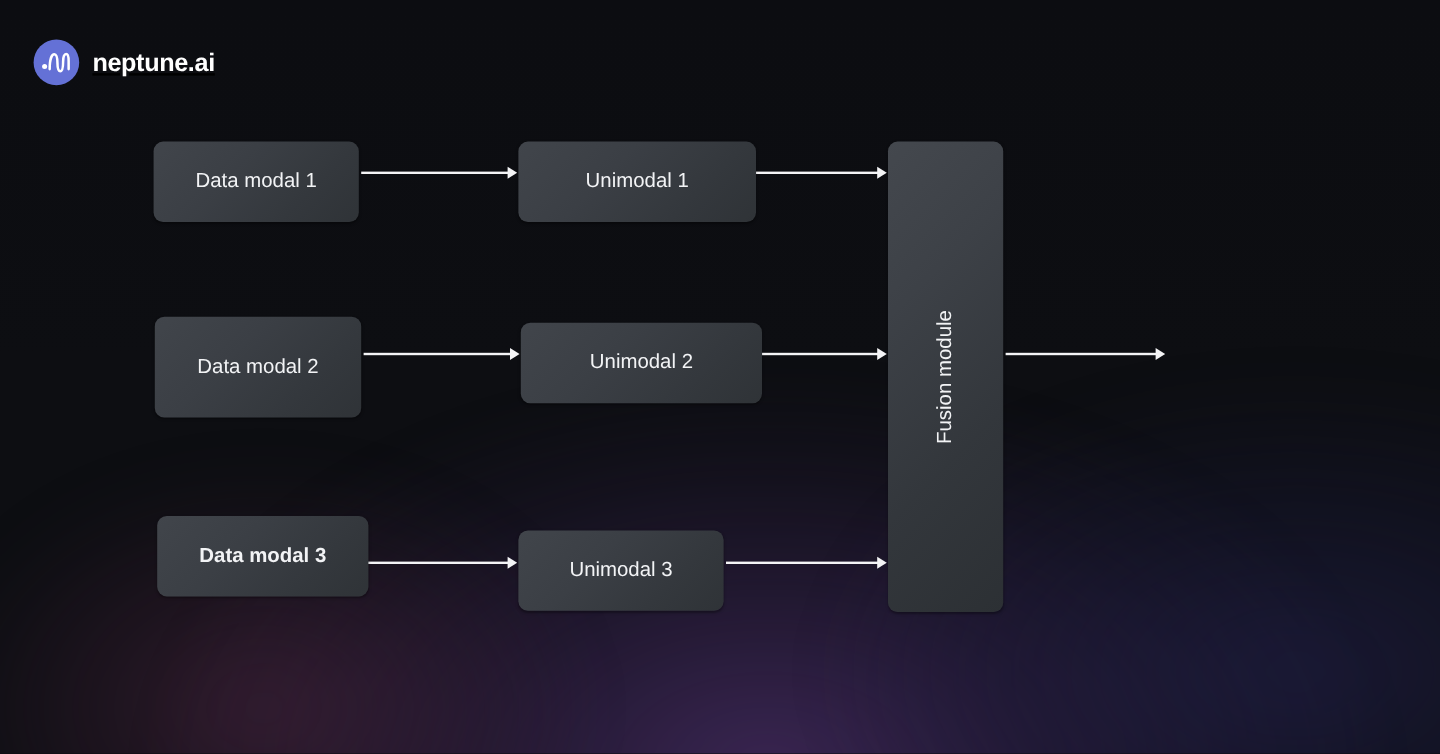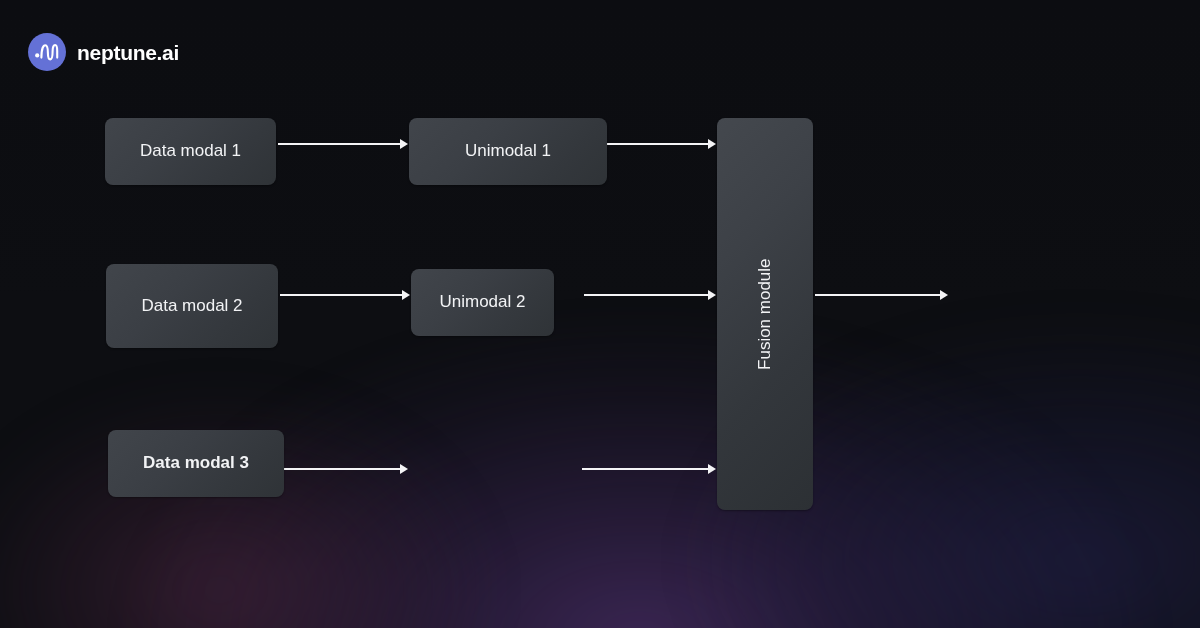--- a/index.html
+++ b/index.html
@@ -56,37 +56,38 @@
     background:linear-gradient(180deg, #0c0d11 0%, rgba(12,13,17,0.75) 45%, rgba(12,13,17,0) 100%);
     filter:none;
   }
 
   
   #logo {
     position:absolute;
     left:28px; top:33px;
     display:flex; align-items:center; gap:11px;
     z-index:6;
+    text-decoration:underline;
   }
   #logo-mark {
     width:38px; height:38px; border-radius:50%;
     background:#6471d6;
     display:flex; align-items:center; justify-content:center;
     flex:0 0 auto;
   }
   #logo-text {
     color:#ffffff;
     font-size:21px;
     font-weight:bold;
     letter-spacing:-0.3px;
     line-height:1;
   }
 
   
-  #diagram { position:absolute; inset:0; z-index:4; }
+  #diagram { position:absolute; inset:0; z-index:4;margin-left:23px; }
 
   .node {
     position:absolute;
     display:flex; align-items:center; justify-content:center;
     border-radius:8px;
     background:linear-gradient(135deg, #41454b 0%, #3b3f45 38%, #34383d 72%, #2f3337 100%);
     color:#f2f3f5;
     font-size:17px;
     line-height:1.2;
     text-align:center;
@@ -174,19 +175,22 @@
     </div>
     <div class="node" style="left: 106px; top: 264px; width: 172px; height: 84px;">
       <span class="node-label">Data modal 2</span>
     </div>
     <div class="node" style="left: 108px; top: 430px; width: 176px; height: 67px; font-weight: bold;">
       <span class="node-label">Data modal 3</span>
     </div>
     <div class="node" style="left: 409px; top: 118px; width: 198px; height: 67px;">
       <span class="node-label">Unimodal 1</span>
     </div>
-    <div class="node" style="left: 411px; top: 269px; width: 143px; height: 67px;">
+    <div class="node" style="left: 411px; top: 269px; width: 201px; height: 67px;">
       <span class="node-label">Unimodal 2</span>
+    </div>
+    <div class="node" style="left: 409px; top: 442px; width: 171px; height: 67px;">
+      <span class="node-label">Unimodal 3</span>
     </div>
     <div class="node tall" style="left: 717px; top: 118px; width: 96px; height: 392px;">
       <span class="node-label vertical">Fusion module</span>
     </div>
   </div>
 
 </body></html>

